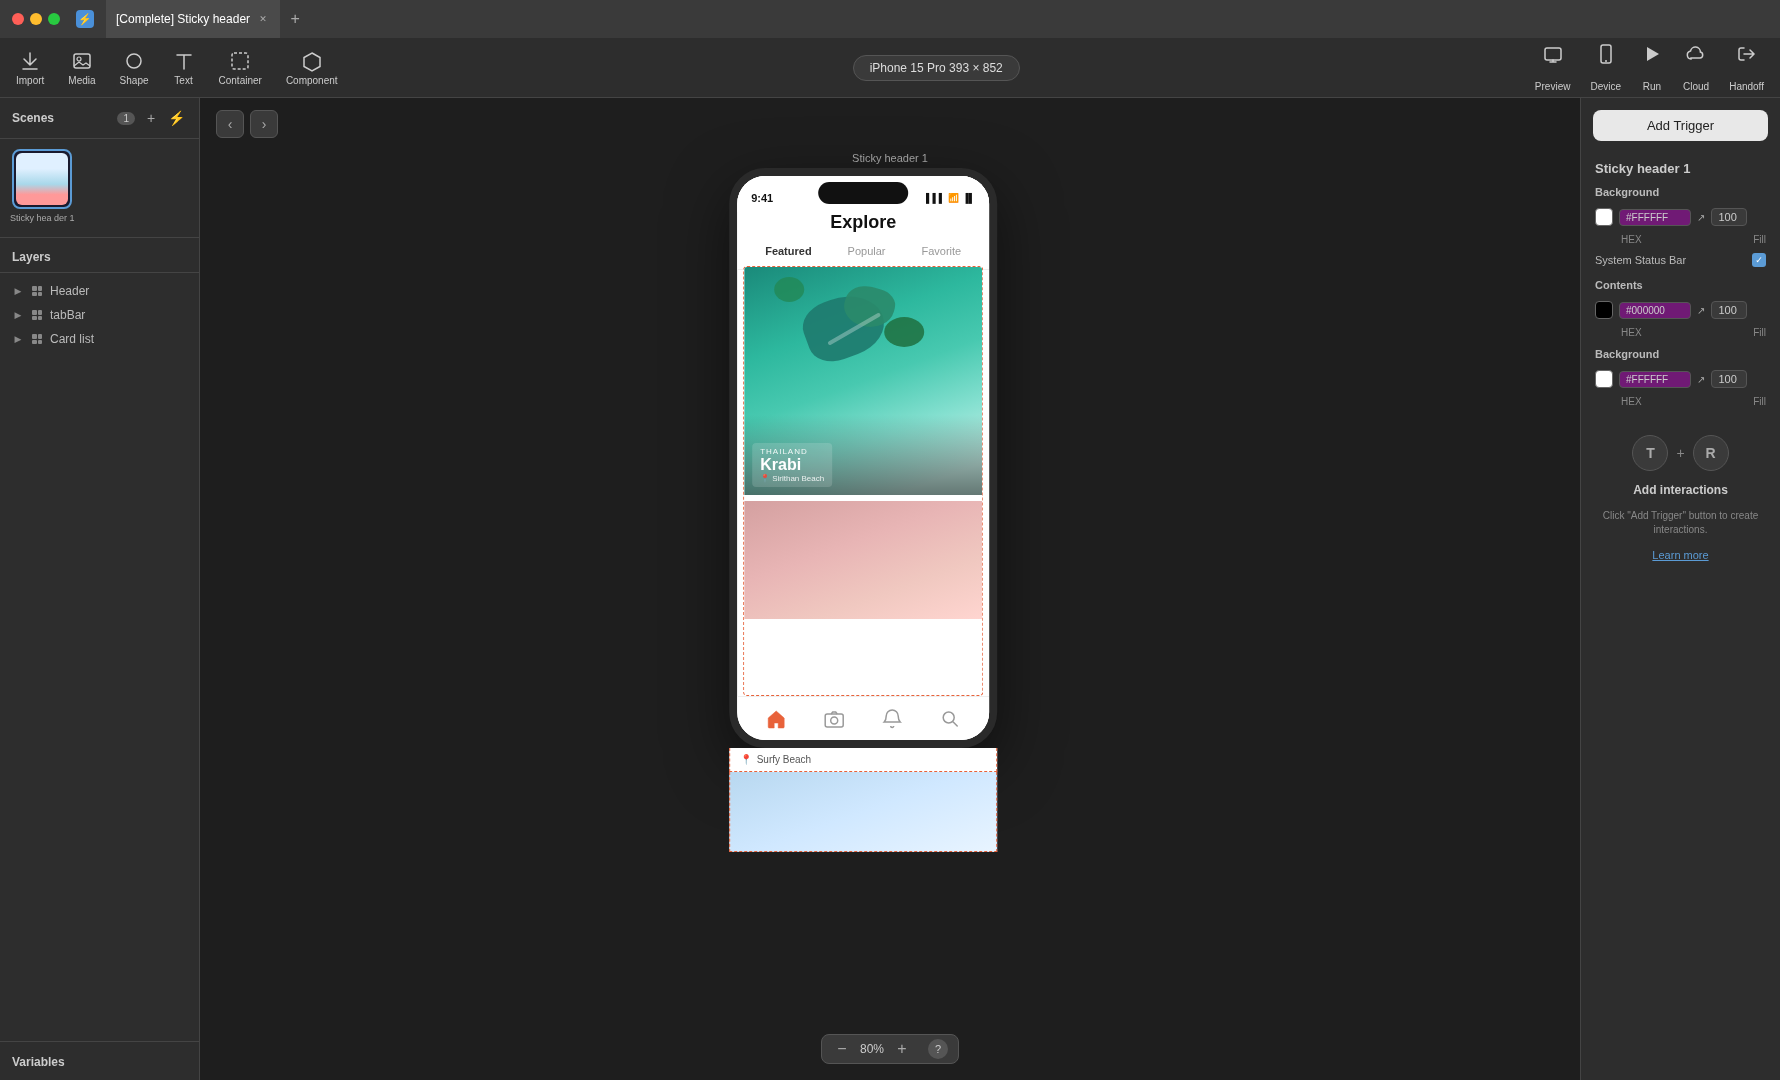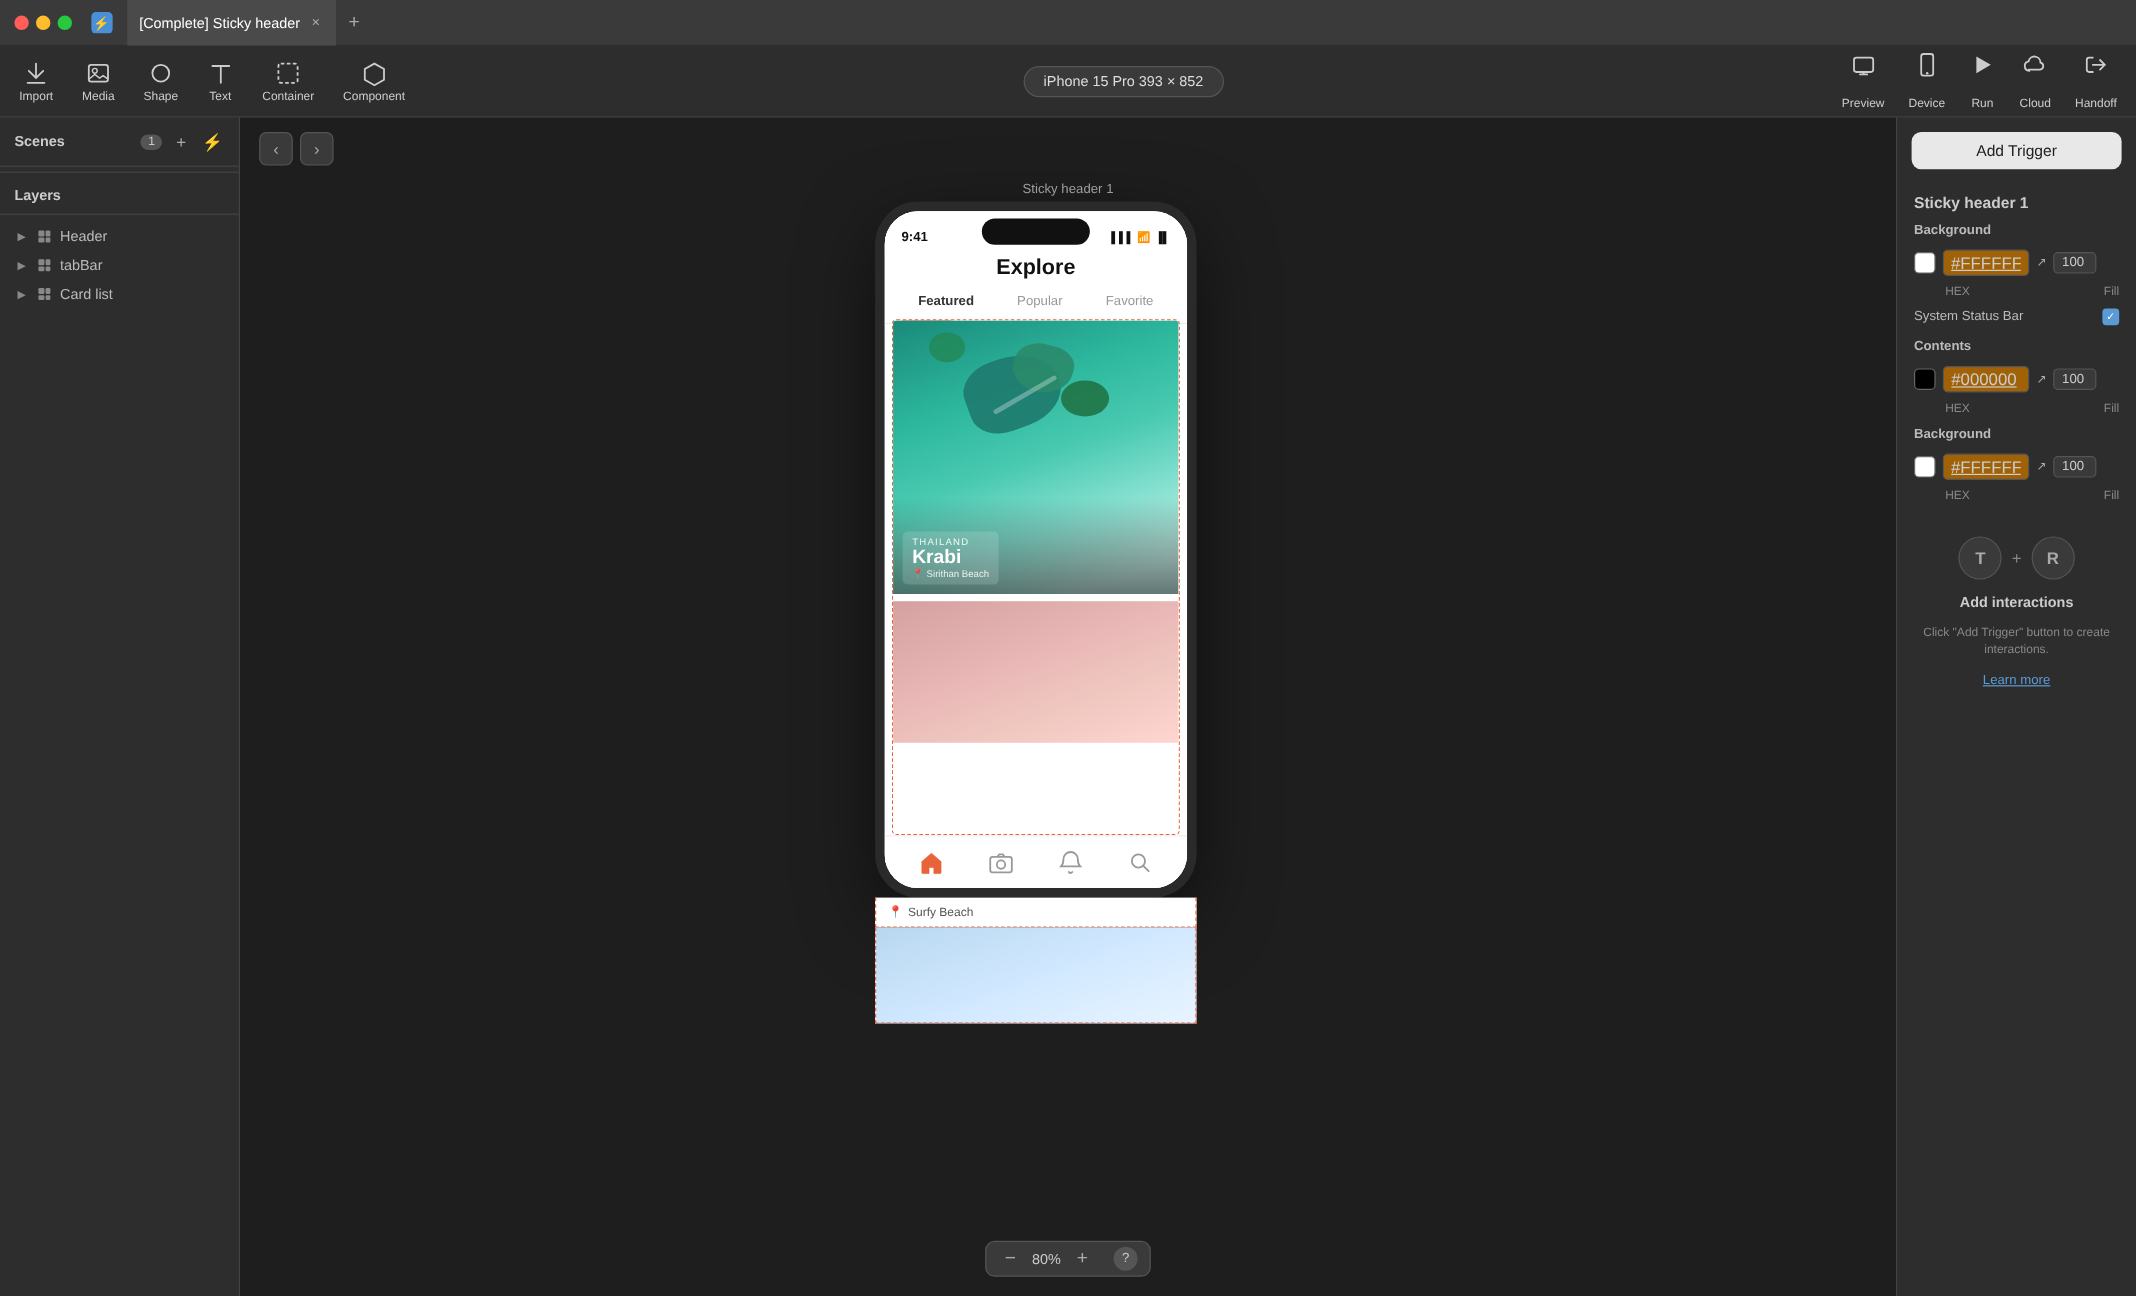--- a/index.html
+++ b/index.html
@@ -646,28 +646,27 @@
       padding: 4px 14px;
       gap: 6px;
     }
     .color-swatch {
       width: 18px;
       height: 18px;
       border-radius: 4px;
       border: 1px solid #666;
     }
     .hex-input {
-      background: #a16207;
+      background: #701a75;
       border: 1px solid #555;
       border-radius: 4px;
       padding: 2px 6px;
-      font-size: 14px;
+      font-size: 10px;
       color: #ccc;
       width: 72px;
-      text-decoration: underline;
     }
     .opacity-input {
       background: #3a3a3a;
       border: 1px solid #555;
       border-radius: 4px;
       padding: 2px 6px;
       font-size: 11px;
       color: #ccc;
       width: 36px;
     }
@@ -860,20 +859,30 @@
   <div class="left-panel">
     <div class="scenes-header">
       <span class="scenes-title">Scenes</span>
       <span class="scenes-badge">1</span>
       <div class="scenes-actions">
         <div class="icon-btn">+</div>
         <div class="icon-btn">⚡</div>
       </div>
     </div>
 
+    <div class="scenes-grid">
+      <div class="scene-item">
+        <div class="scene-thumb">
+          <div class="scene-thumb-inner">
+            <div class="scene-thumb-content"></div>
+          </div>
+        </div>
+        <span class="scene-label">Sticky hea der 1</span>
+      </div>
+    </div>
 
     <div class="divider"></div>
 
     <div class="layers-header">
       <span class="layers-title">Layers</span>
     </div>
 
     <div class="layers-list">
       <div class="layer-item">
         <div class="layer-expand">▶</div>
@@ -906,20 +915,23 @@
             <div class="layer-grid-cell"></div>
             <div class="layer-grid-cell"></div>
             <div class="layer-grid-cell"></div>
             <div class="layer-grid-cell"></div>
           </div>
         </div>
         <span>Card list</span>
       </div>
     </div>
 
+    <div class="variables-footer">
+      <span class="variables-title">Variables</span>
+    </div>
   </div>
 
   <div class="canvas-area">
     <div class="canvas-nav">
       <div class="nav-btn">‹</div>
       <div class="nav-btn">›</div>
     </div>
 
     <div class="scene-name-label">Sticky header 1</div>
 

